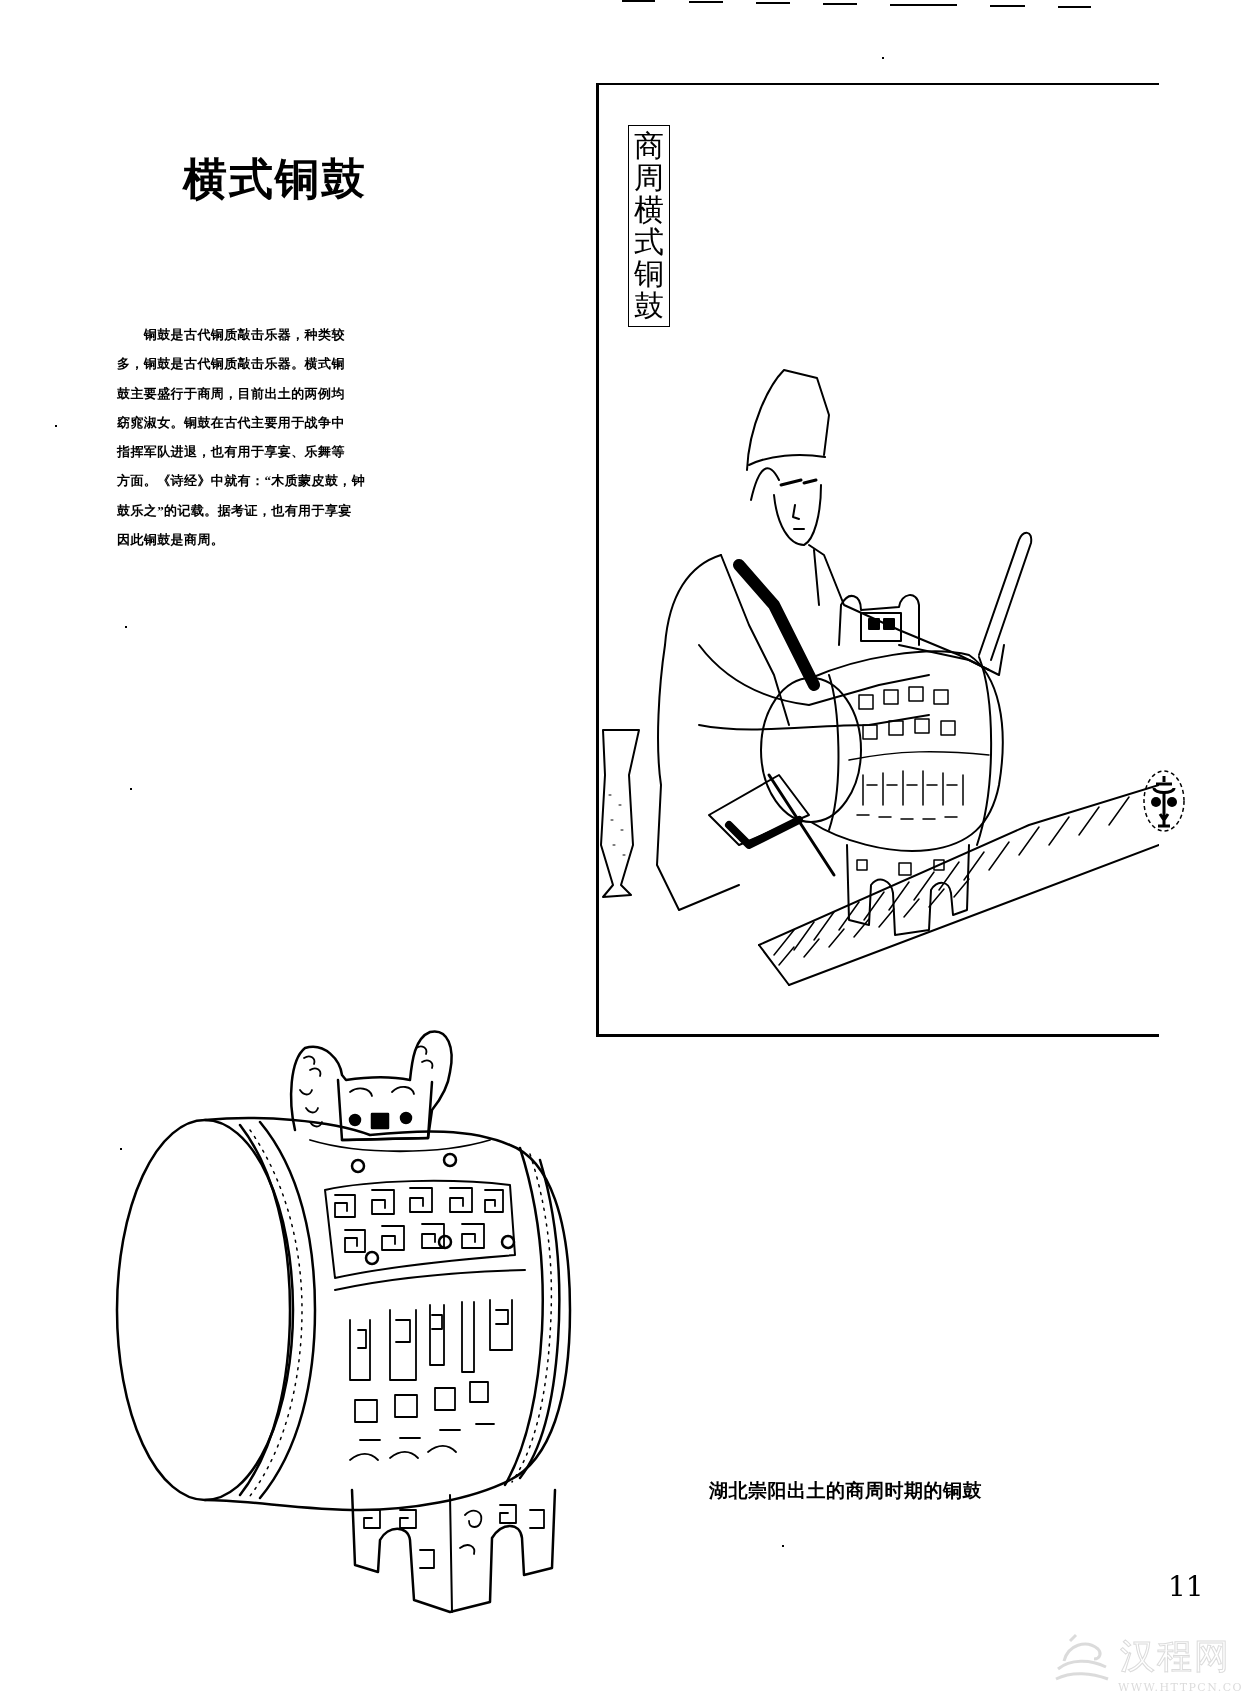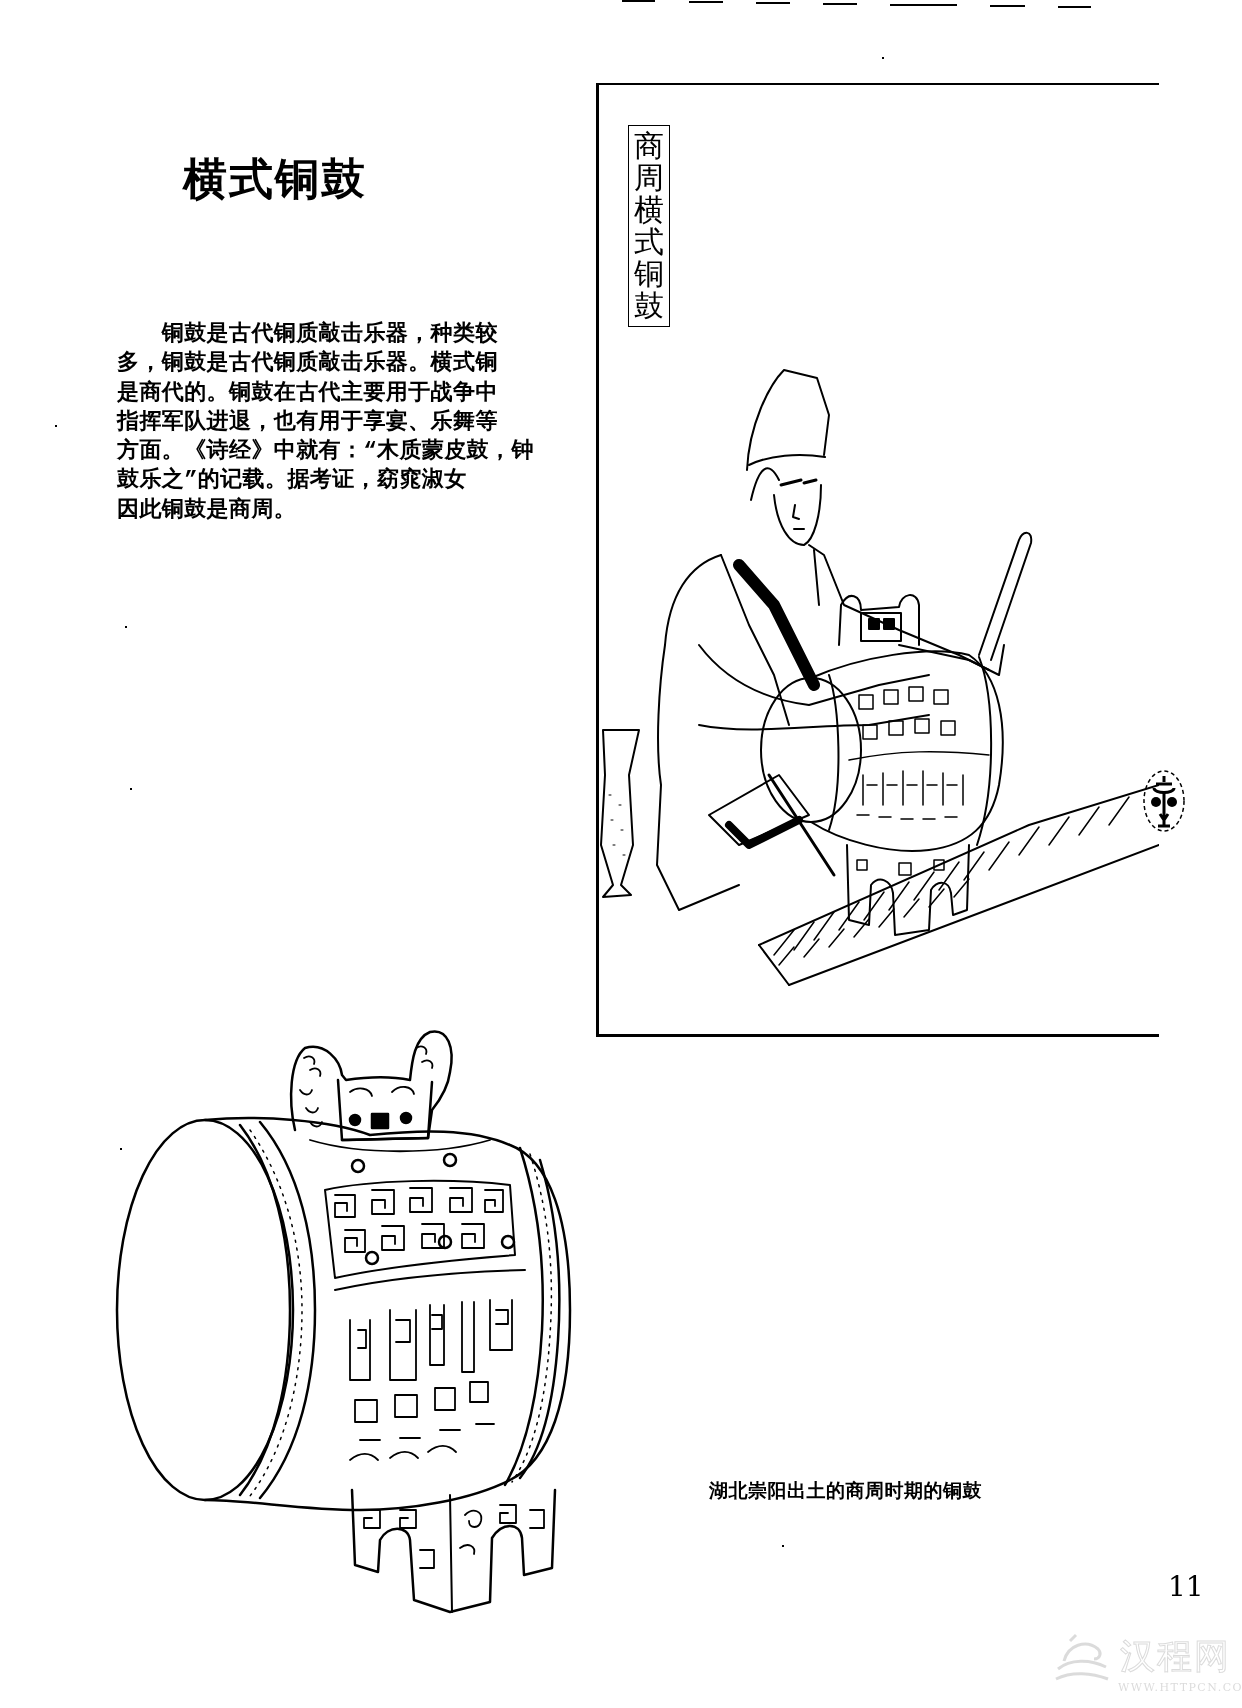--- a/index.html
+++ b/index.html
@@ -3,22 +3,22 @@
 <meta charset="utf-8">
 <style>
   html, body { margin:0; padding:0; background:#ffffff; }
   body { width:1242px; height:1708px; position:relative; overflow:hidden;
          font-family:"DejaVu Sans","Liberation Sans",sans-serif; color:#000; }
   .topbars { position:absolute; top:0; left:0; width:1242px; height:12px; }
   .topbar { position:absolute; height:2px; background:#000; }
   .title { position:absolute; left:183px; top:156px; font-size:44px; font-weight:bold;
            letter-spacing:2px; line-height:52px; white-space:nowrap;font-family:Liberation Mono, monospace; }
   .body-text { position:absolute; left:117px; top:320px; width:350px; }
-  .body-line { height:29.3px; line-height:29.3px; font-size:22px; font-weight:bold;
-               white-space:nowrap; letter-spacing:0.4px; font-family:Liberation Mono, monospace; }
+  .body-line { height:29.3px; line-height:29.3px; font-size:13px; font-weight:bold;
+               white-space:nowrap; letter-spacing:0.4px; font-family:Liberation Serif, serif; }
   .frame { position:absolute; left:596px; top:83px; width:560px; height:949px;
            border-left:3px solid #000; border-top:2px solid #000; border-bottom:3px solid #000; }
   .vlabel { position:absolute; left:628px; top:125px; width:42px; height:202px;
             border:1.5px solid #000; display:flex; flex-direction:column; align-items:center;
             justify-content:space-around; padding:4px 0; box-sizing:border-box; }
   .vlabel span { font-size:30px; line-height:32px; font-family:"DejaVu Serif","Liberation Serif",serif; }
   .scene { position:absolute; left:599px; top:85px; width:560px; height:945px; }
   .seal { position:absolute; left:1140px; top:768px; width:48px; height:66px; }
   .drum-large { position:absolute; left:110px; top:1020px; width:520px; height:600px; }
   .caption { position:absolute; left:709px; top:1478px; font-size:19px; font-weight:bold;
@@ -45,24 +45,25 @@
   <div class="topbar" style="left:890px;width:67px;top:4px;"></div>
   <div class="topbar" style="left:990px;width:35px;top:5px;"></div>
   <div class="topbar" style="left:1058px;width:33px;top:6px;"></div>
 </div>
 
 <div class="title">横式铜鼓</div>
 
 <div class="body-text">
   <div class="body-line">　　铜鼓是古代铜质敲击乐器，种类较</div>
   <div class="body-line">多，铜鼓是古代铜质敲击乐器。横式铜</div>
-  <div class="body-line">是商代的。铜鼓在古代主要用于战争中</div>
+  <div class="body-line">鼓主要盛行于商周，目前出土的两例均</div>
+  <div class="body-line">窈窕淑女。铜鼓在古代主要用于战争中</div>
   <div class="body-line">指挥军队进退，也有用于享宴、乐舞等</div>
   <div class="body-line">方面。《诗经》中就有：“木质蒙皮鼓，钟</div>
-  <div class="body-line">鼓乐之”的记载。据考证，窈窕淑女</div>
+  <div class="body-line">鼓乐之”的记载。据考证，也有用于享宴</div>
   <div class="body-line">因此铜鼓是商周。</div>
 </div>
 
 <div class="frame"></div>
 
 <div class="scene">
   <svg width="560" height="945" viewBox="0 0 560 945">
     <g fill="none" stroke="#000" stroke-width="2" stroke-linejoin="round" stroke-linecap="round">
 
       <path d="M160 860 L430 740 L560 700"></path>

